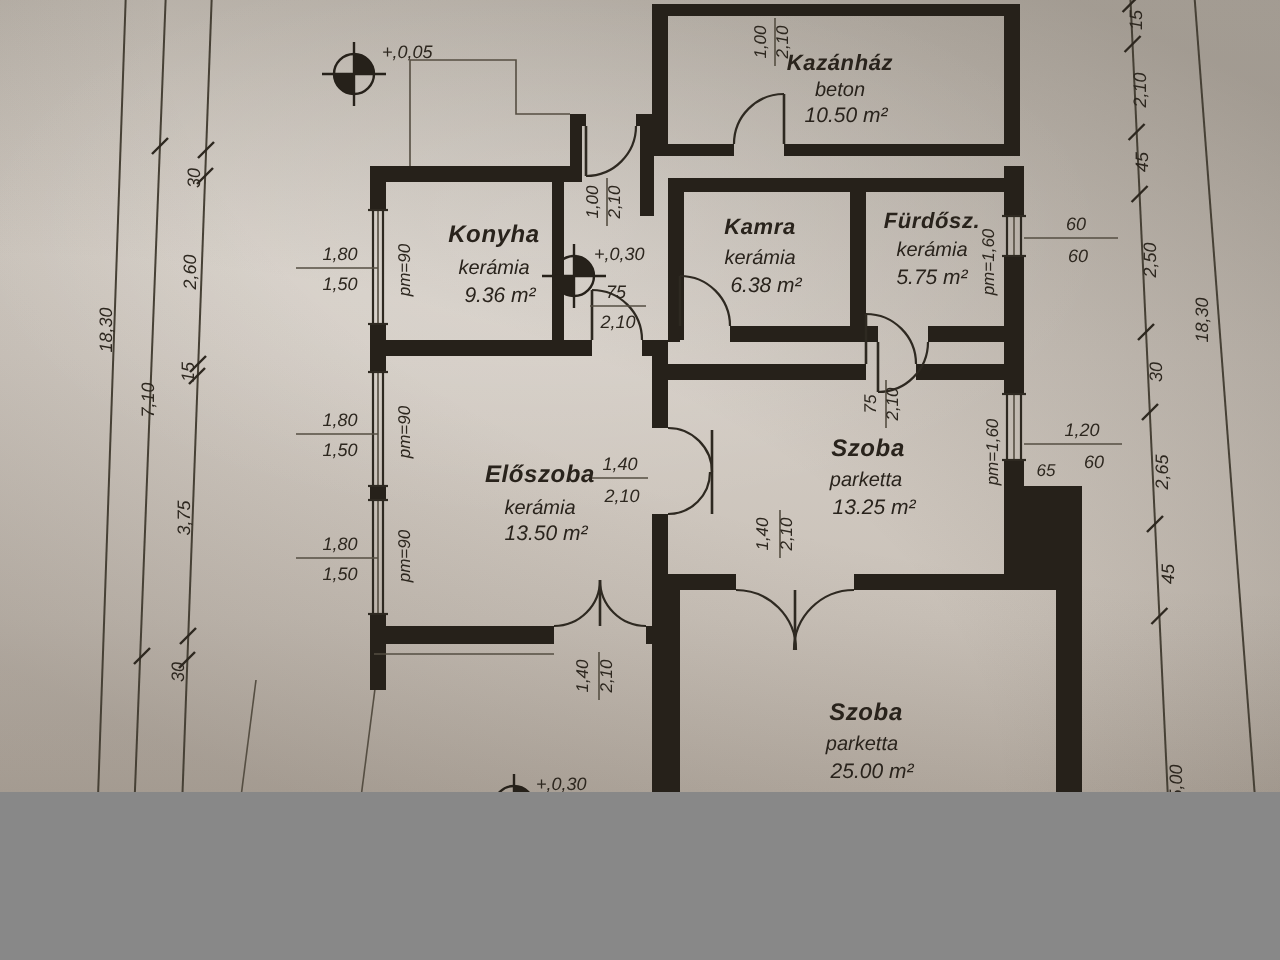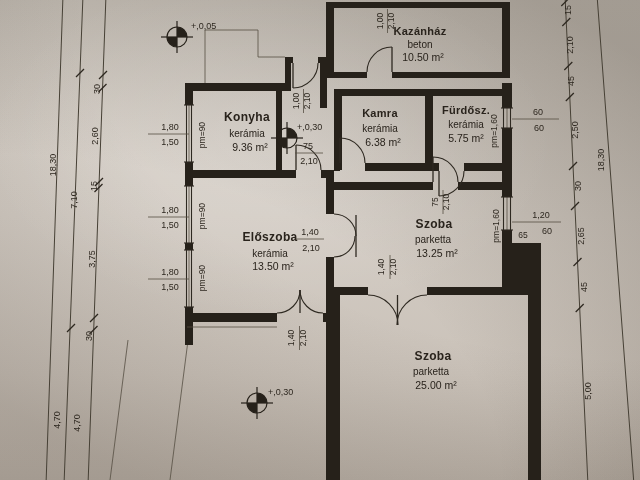--- a/index.html
+++ b/index.html
@@ -1,22 +1,23 @@
 <!DOCTYPE html>
 <html><head>
 <meta charset="utf-8">
 <style>
   html,body{margin:0;padding:0;background:#888;}
   .stage{
-    width:640px;height:480px;position:relative;overflow:hidden;
+    width:640px;height:396px;position:relative;overflow:hidden;
     background:
       radial-gradient(75% 60% at 42% 30%, rgba(255,255,255,0.16), rgba(255,255,255,0) 60%),
       radial-gradient(140% 120% at 100% 0%, rgba(0,0,0,0) 62%, rgba(35,25,15,0.16) 100%),
       radial-gradient(150% 130% at 0% 100%, rgba(0,0,0,0) 52%, rgba(40,30,18,0.30) 95%),
       linear-gradient(180deg, #d8d2ca 0%, #d3ccc4 45%, #cac2b9 78%, #bdb4aa 100%);
+    font-style: italic;
   }
   svg{position:absolute;left:0;top:0;}
   svg text{
     font-family:"Liberation Sans","DejaVu Sans",sans-serif;
     fill:#29231c;
   }
   .room-name{font-weight:bold;font-size:12px;letter-spacing:0.3px;}
   .room-name-s{font-weight:bold;font-size:11px;letter-spacing:0.3px;}
   .room-sub{font-size:10px;}
   .room-area{font-size:10.5px;}

